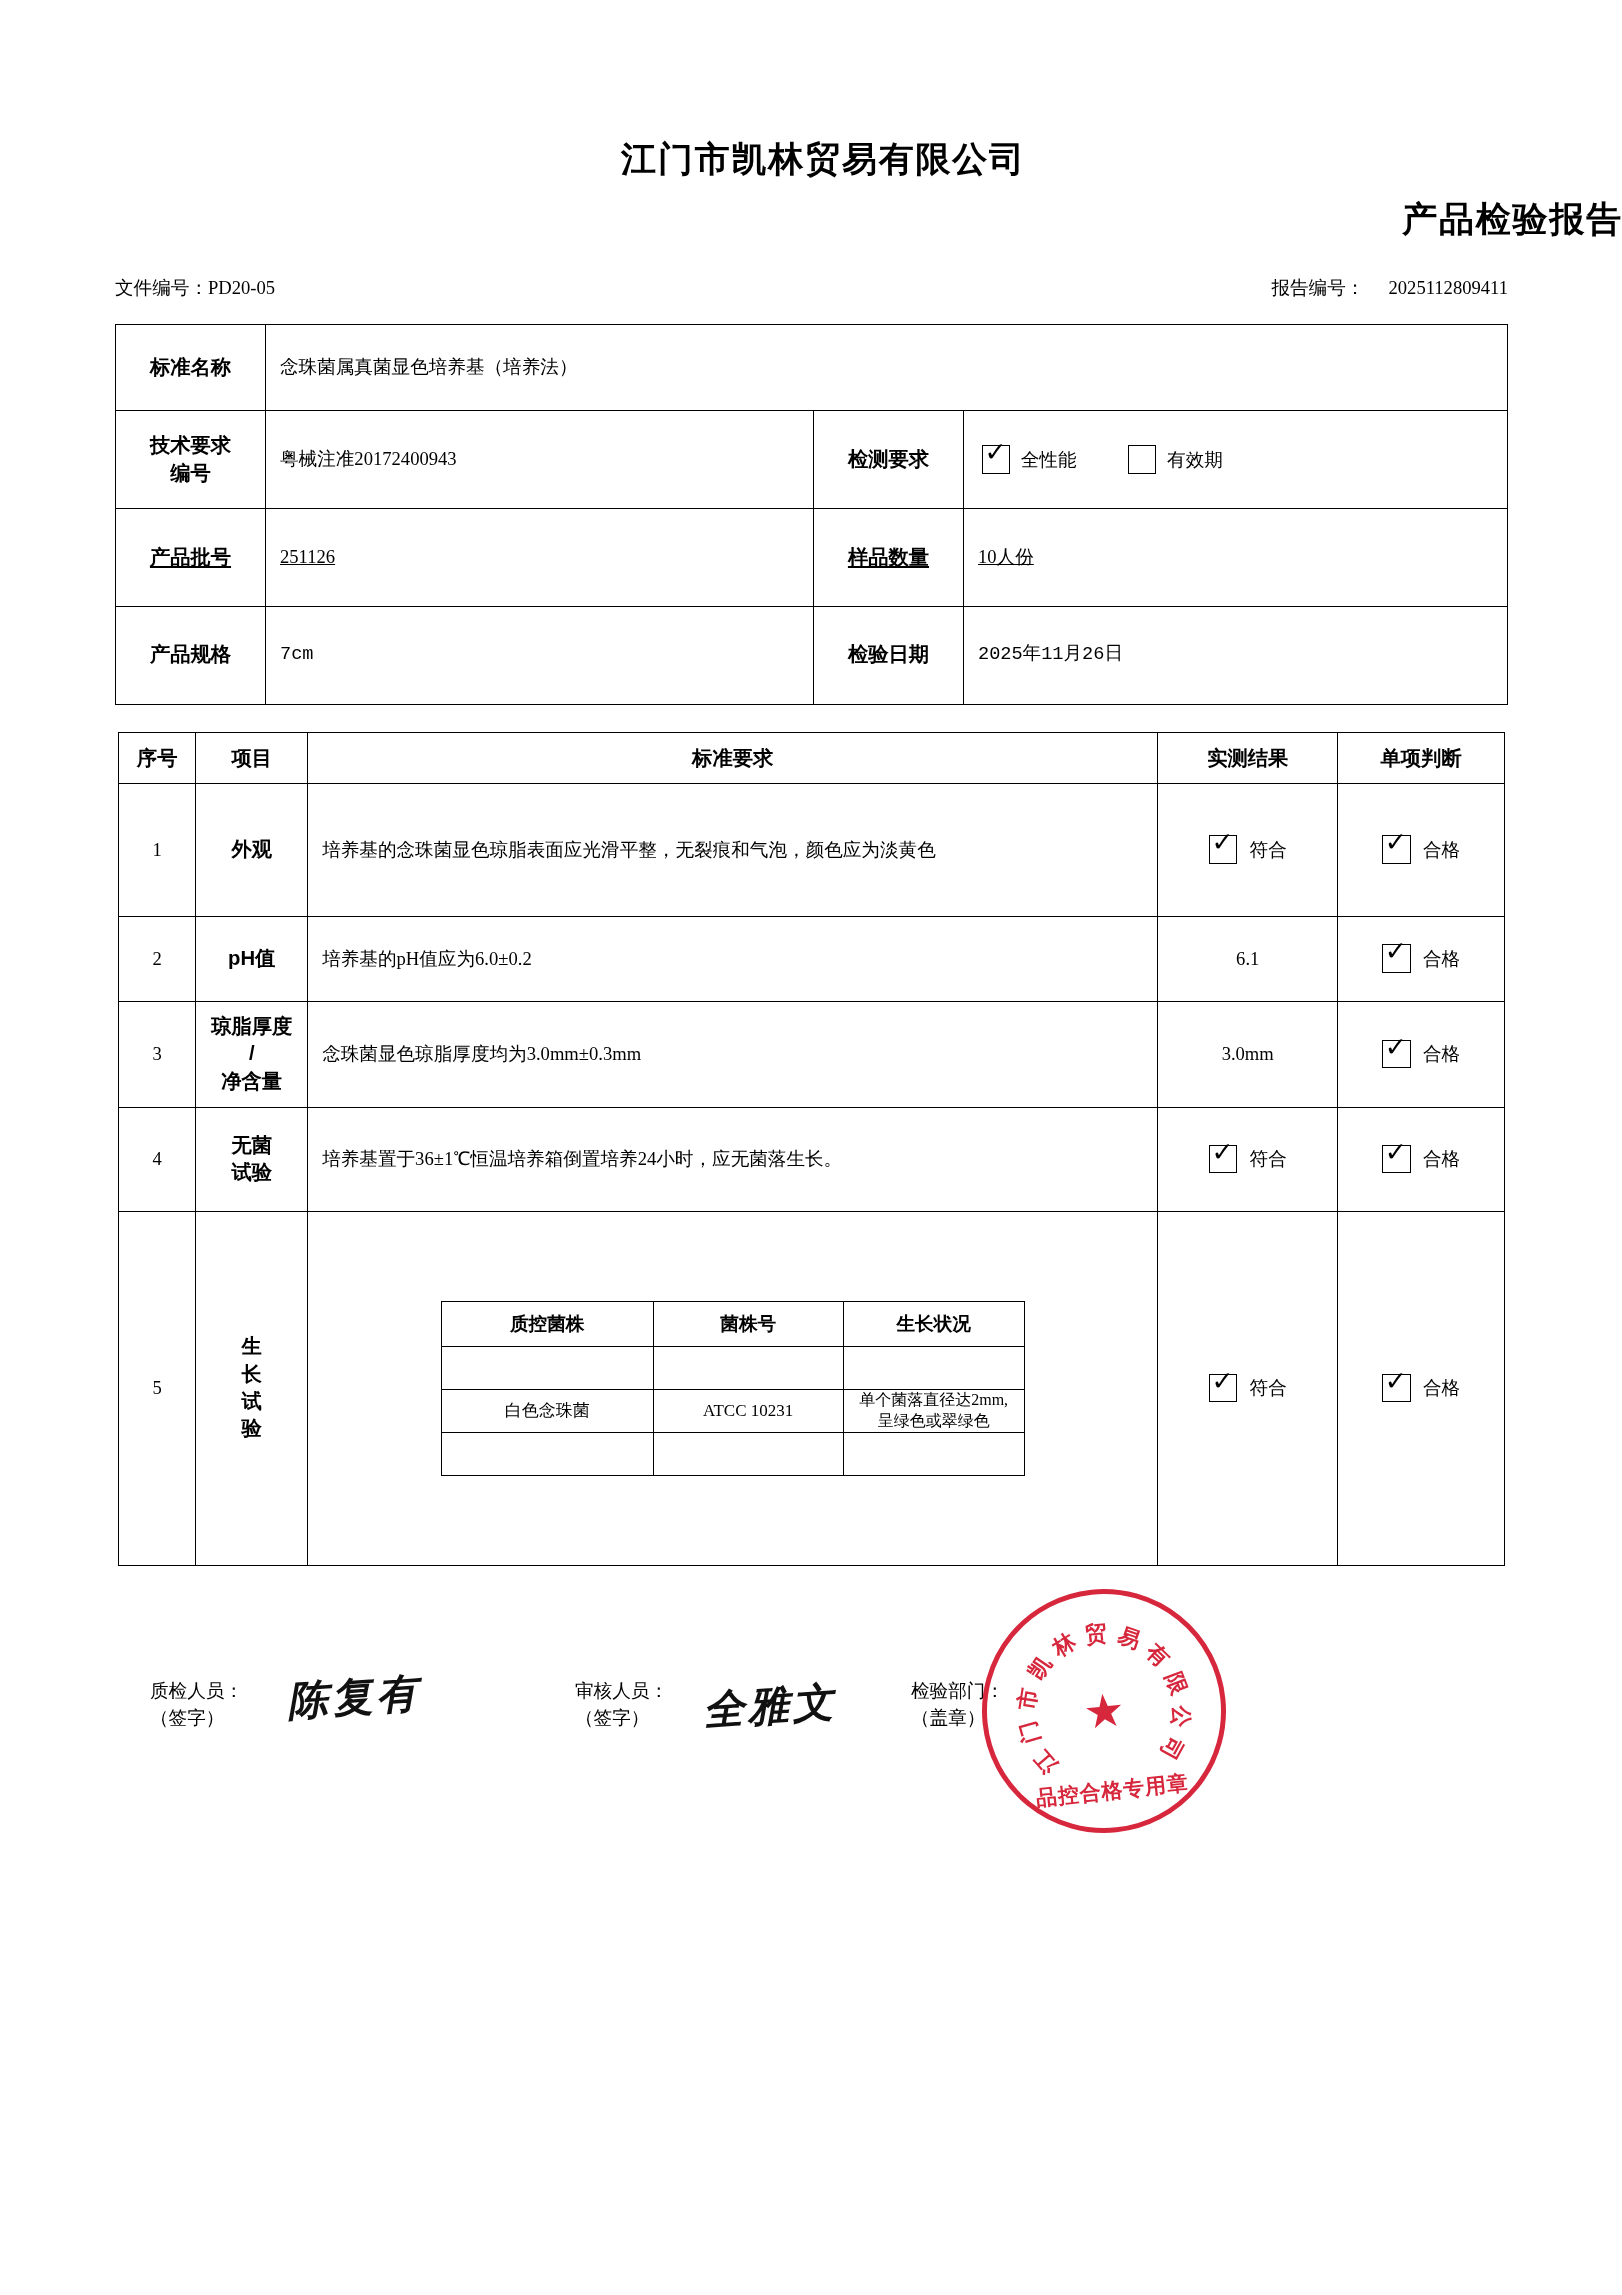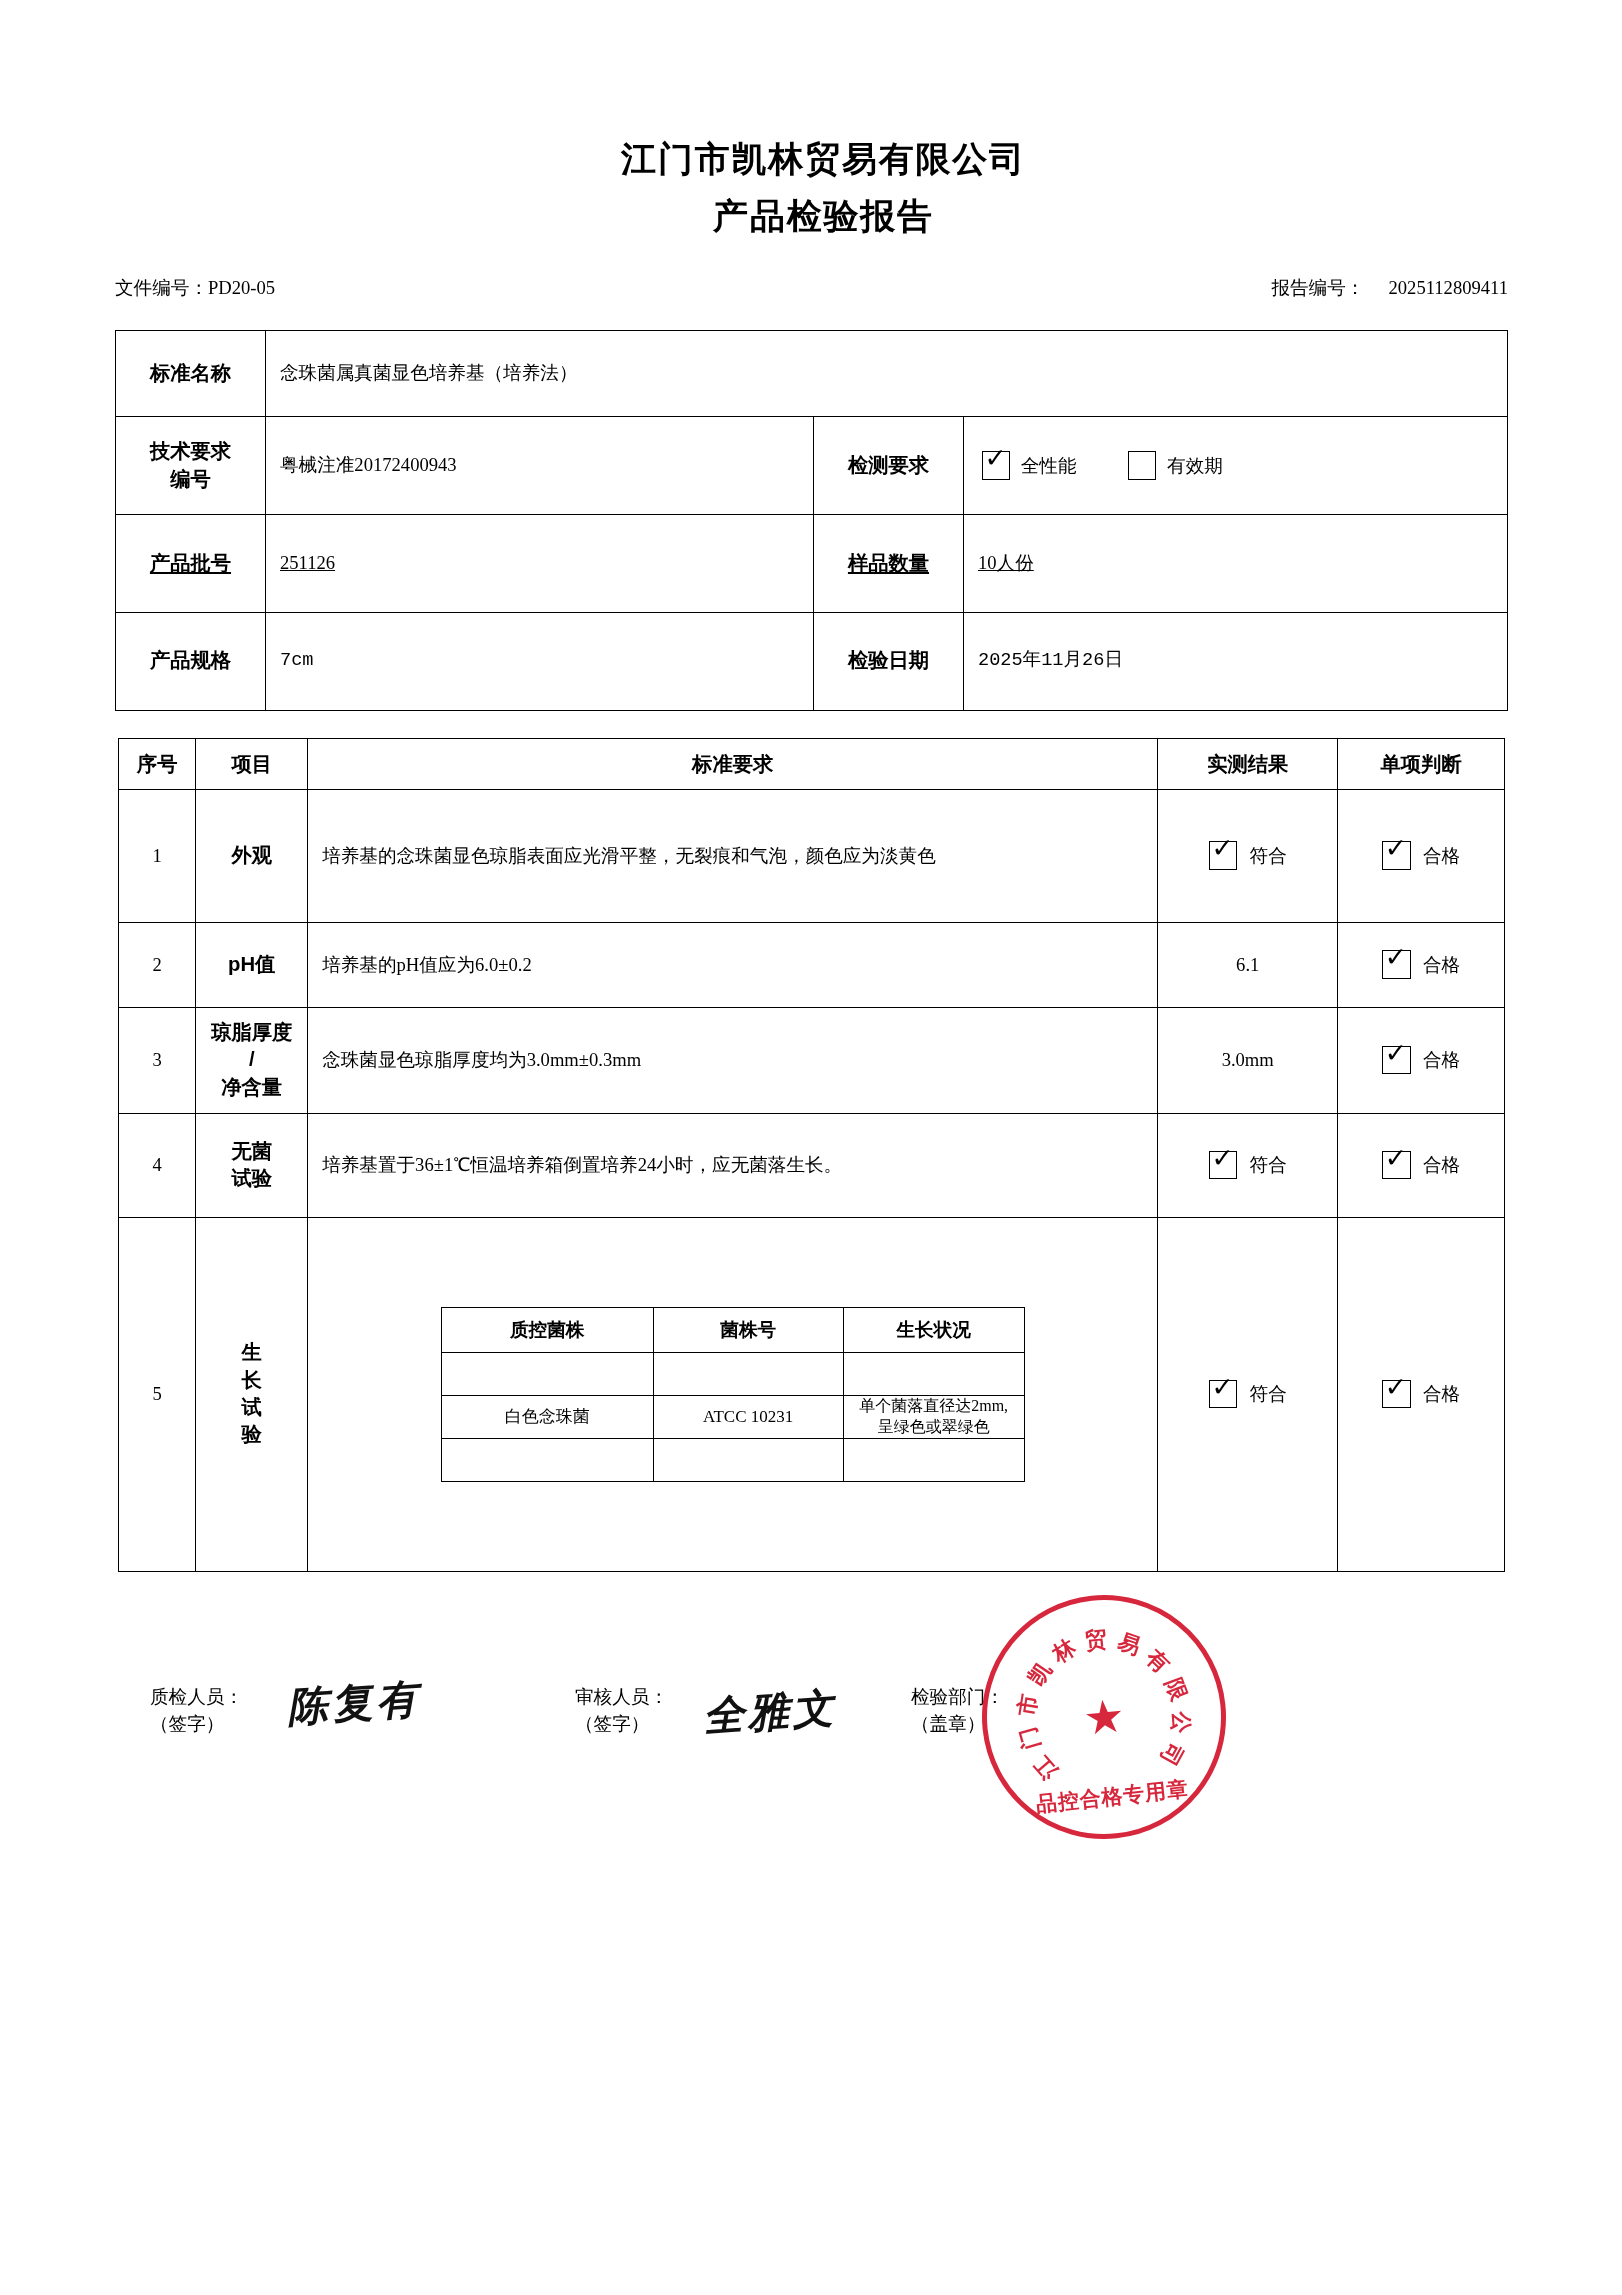--- a/index.html
+++ b/index.html
@@ -27,40 +27,41 @@
     padding-left: 24px;
   }
   .title-main {
     font-family: "Liberation Sans", sans-serif;
     font-weight: bold;
     font-size: 35px;
     letter-spacing: 1.8px;
     line-height: 1.5;
   }
   .title-sub {
-    font-family: Liberation Mono, monospace;
+    font-family: Liberation Sans, sans-serif;
     font-weight: bold;
     font-size: 35px;
     letter-spacing: 1.8px;
     line-height: 1.5;
     margin-top: 7px;
+    text-align: right;
   }
   .doc-meta {
     margin: 30px 115px 0 115px;
     display: flex;
     justify-content: space-between;
     font-size: 18.6px;
     font-family: "Liberation Serif", serif;
   }
   .doc-meta .right span.label {
     margin-right: 19.5px;
   }
   table.grid {
     border-collapse: collapse;
-    margin: 29px auto 0 auto;
+    margin: 23px auto 0 auto;
     width: 1393px;
     table-layout: fixed;
   }
   table.grid td {
     border: 1.4px solid #000;
     padding: 0;
     vertical-align: middle;
   }
   .hcell {
     font-family: "Liberation Sans", sans-serif;

